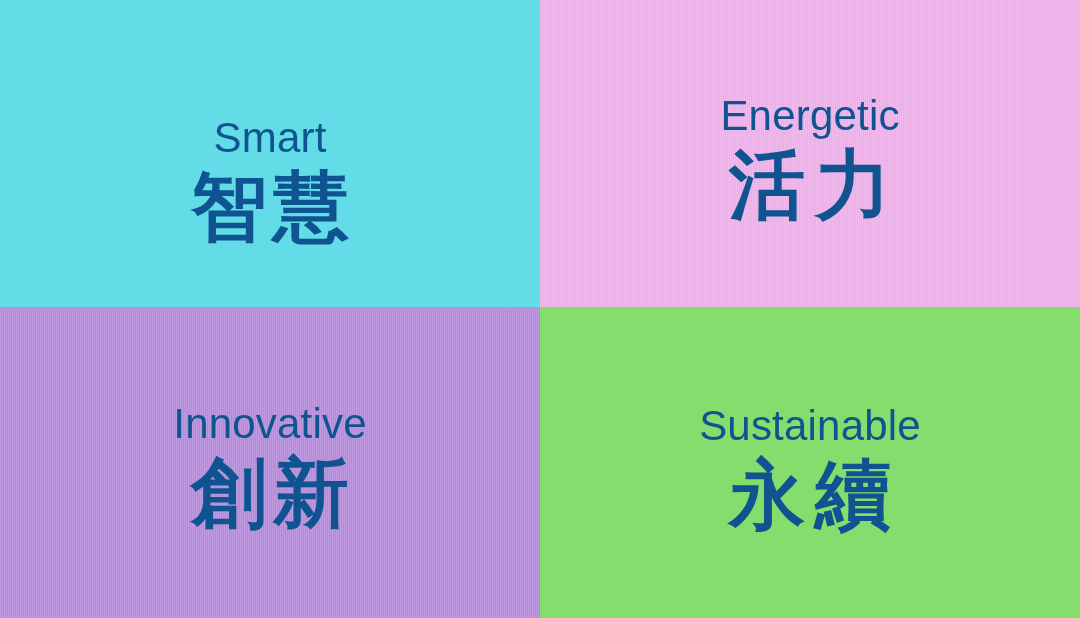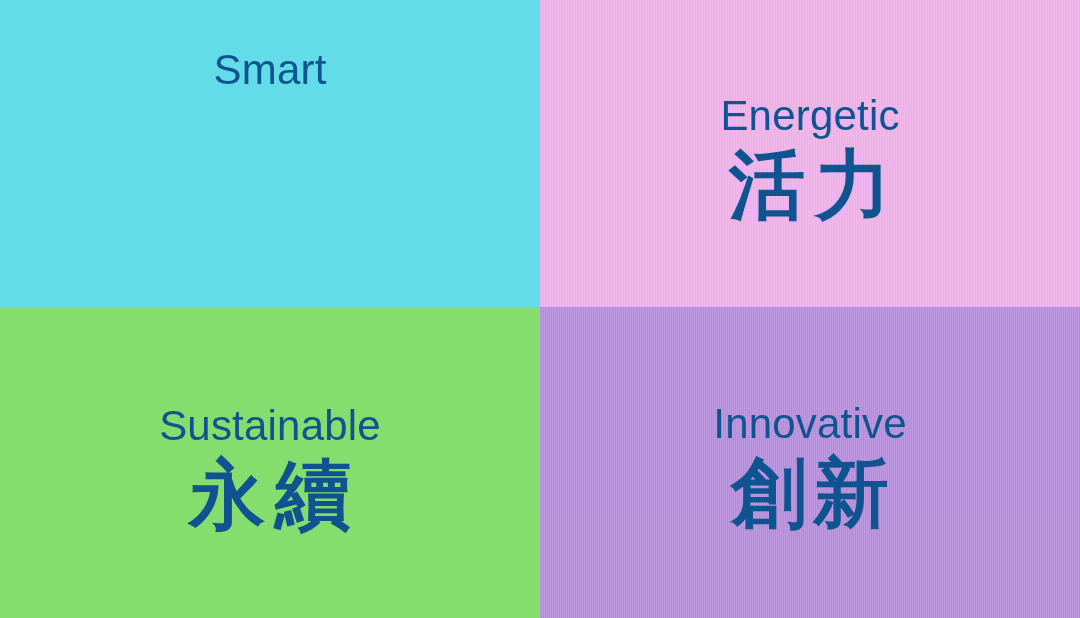--- a/index.html
+++ b/index.html
@@ -95,57 +95,58 @@
     font-size: 76px;
     font-weight: 700;
     letter-spacing: 6px;
     text-indent: 6px;
     line-height: 1.12;
     margin-top: 4px;
     white-space: nowrap;
   }
 
   
-  .q-smart   .labels { margin-top: 48px; }
+  .q-smart   .labels { margin-top: 116px; }
   .q-energetic .labels { margin-top: 94px; }
   .q-innovative .labels { margin-top: 95px; }
   .q-sustainable .labels { margin-top: 97px; }
 
   .q-energetic .label-zh { letter-spacing: 10px; text-indent: 10px; }
   .q-sustainable .label-zh { letter-spacing: 10px; text-indent: 10px; }
 </style>
 </head>
 <body>
 
 <div id="values-grid">
 
   <section class="quadrant q-smart" style="background-color: rgb(95, 220, 232); color: rgb(15, 84, 144);">
     <div class="texture"></div>
     <div class="labels">
       <div class="label-en">Smart</div>
+      <div class="label-zh">智慧</div>
     </div>
   </section>
 
   <section class="quadrant q-energetic" style="background-color: #f0abfc; color: rgb(15, 84, 144);">
     <div class="texture"></div>
     <div class="labels">
       <div class="label-en">Energetic</div>
       <div class="label-zh">活力</div>
     </div>
   </section>
 
+  <section class="quadrant q-innovative" style="background-color: rgb(183, 140, 221); color: rgb(15, 84, 144);">
+    <div class="texture"></div>
+    <div class="labels">
+      <div class="label-en">Innovative</div>
+      <div class="label-zh">創新</div>
+    </div>
+  </section>
+
   <section class="quadrant q-sustainable" style="background-color: rgb(130, 221, 106); color: rgb(15, 84, 144);">
     <div class="texture"></div>
     <div class="labels">
       <div class="label-en">Sustainable</div>
       <div class="label-zh">永續</div>
     </div>
   </section>
 
-  <section class="quadrant q-innovative" style="background-color: rgb(183, 140, 221); color: rgb(15, 84, 144);">
-    <div class="texture"></div>
-    <div class="labels">
-      <div class="label-en">Innovative</div>
-      <div class="label-zh">創新</div>
-    </div>
-  </section>
-
 </div>
 
 </body></html>

